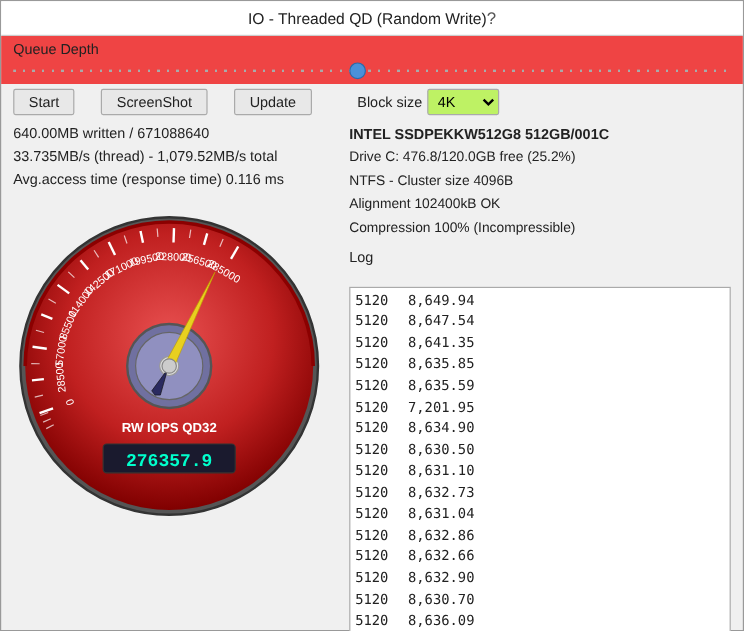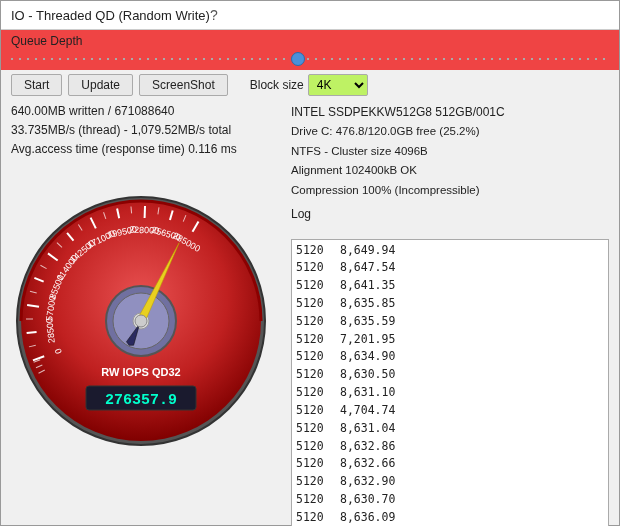--- a/index.html
+++ b/index.html
@@ -19,21 +19,21 @@
       border: 1px solid #999;
       display: flex;
       flex-direction: column;
     }
     .title-bar {
       background: #fff;
       border-bottom: 1px solid #ccc;
       padding: 6px 10px;
       display: flex;
       align-items: center;
-      justify-content: flex-start;
+      justify-content: center;
       height: 32px;
     }
     .title-bar-title {
       font-size: 13px;
       font-weight: normal;
       color: #222;
     }
     .title-bar-help {
       font-size: 14px;
       color: #555;
@@ -69,21 +69,21 @@
       height: 14px;
       background: #4a90d9;
       border-radius: 50%;
       border: 1px solid #2a6aaa;
       cursor: pointer;
     }
     .toolbar {
       display: flex;
       align-items: center;
       padding: 4px 10px 6px;
-      gap: 6px;
+      gap: 22px;
     }
     .btn {
       padding: 3px 12px;
       font-size: 12px;
       background: #e8e8e8;
       border: 1px solid #aaa;
       border-radius: 2px;
       cursor: pointer;
       color: #222;
     }
@@ -108,21 +108,21 @@
       padding: 0 10px 8px;
       gap: 10px;
     }
     .left-panel {
       display: flex;
       flex-direction: column;
       width: 270px;
       flex-shrink: 0;
     }
     .stats-area {
-      margin-bottom: 22px;
+      margin-bottom: 6px;
       line-height: 1.6;
     }
     .stats-area .stat-line {
       font-size: 12px;
       color: #222;
     }
     .gauge-container {
       position: relative;
       width: 260px;
       height: 260px;
@@ -137,21 +137,21 @@
       display: flex;
       flex-direction: column;
     }
     .device-info {
       font-size: 11.5px;
       line-height: 1.7;
       color: #222;
       margin-bottom: 6px;
     }
     .device-info .device-name {
-      font-weight: normal;
+      font-weight: bold;
       font-size: 12px;
     }
     .log-label {
       font-size: 12px;
       margin-bottom: 18px;
     }
     .log-box {
       border: 1px solid #aaa;
       background: #fff;
       flex: 1;
@@ -181,22 +181,22 @@
   <div class="queue-depth-section">
     <div class="queue-depth-label">Queue Depth</div>
     <div class="slider-track">
       <div class="slider-dots"></div>
       <div class="slider-thumb"></div>
     </div>
   </div>
 
   <div class="toolbar">
     <button class="btn">Start</button>
+    <button class="btn">ScreenShot</button>
     <button class="btn">Update</button>
-    <button class="btn">ScreenShot</button>
     <div class="block-size-group">
       <span class="block-size-label">Block size</span>
       <select class="block-size-select">
         <option>4K</option>
         <option>8K</option>
         <option>16K</option>
         <option>32K</option>
         <option>64K</option>
         <option>128K</option>
       </select>
@@ -354,21 +354,21 @@
           <div class="log-row">
             <span class="log-col1">5120</span>
             <span class="log-col2">8,630.50</span>
           </div>
           <div class="log-row">
             <span class="log-col1">5120</span>
             <span class="log-col2">8,631.10</span>
           </div>
           <div class="log-row">
             <span class="log-col1">5120</span>
-            <span class="log-col2">4,704.74</span>
+            <span class="log-col2">8,632.73</span>
           </div>
           <div class="log-row">
             <span class="log-col1">5120</span>
             <span class="log-col2">8,631.04</span>
           </div>
           <div class="log-row">
             <span class="log-col1">5120</span>
             <span class="log-col2">8,632.86</span>
           </div>
           <div class="log-row">

